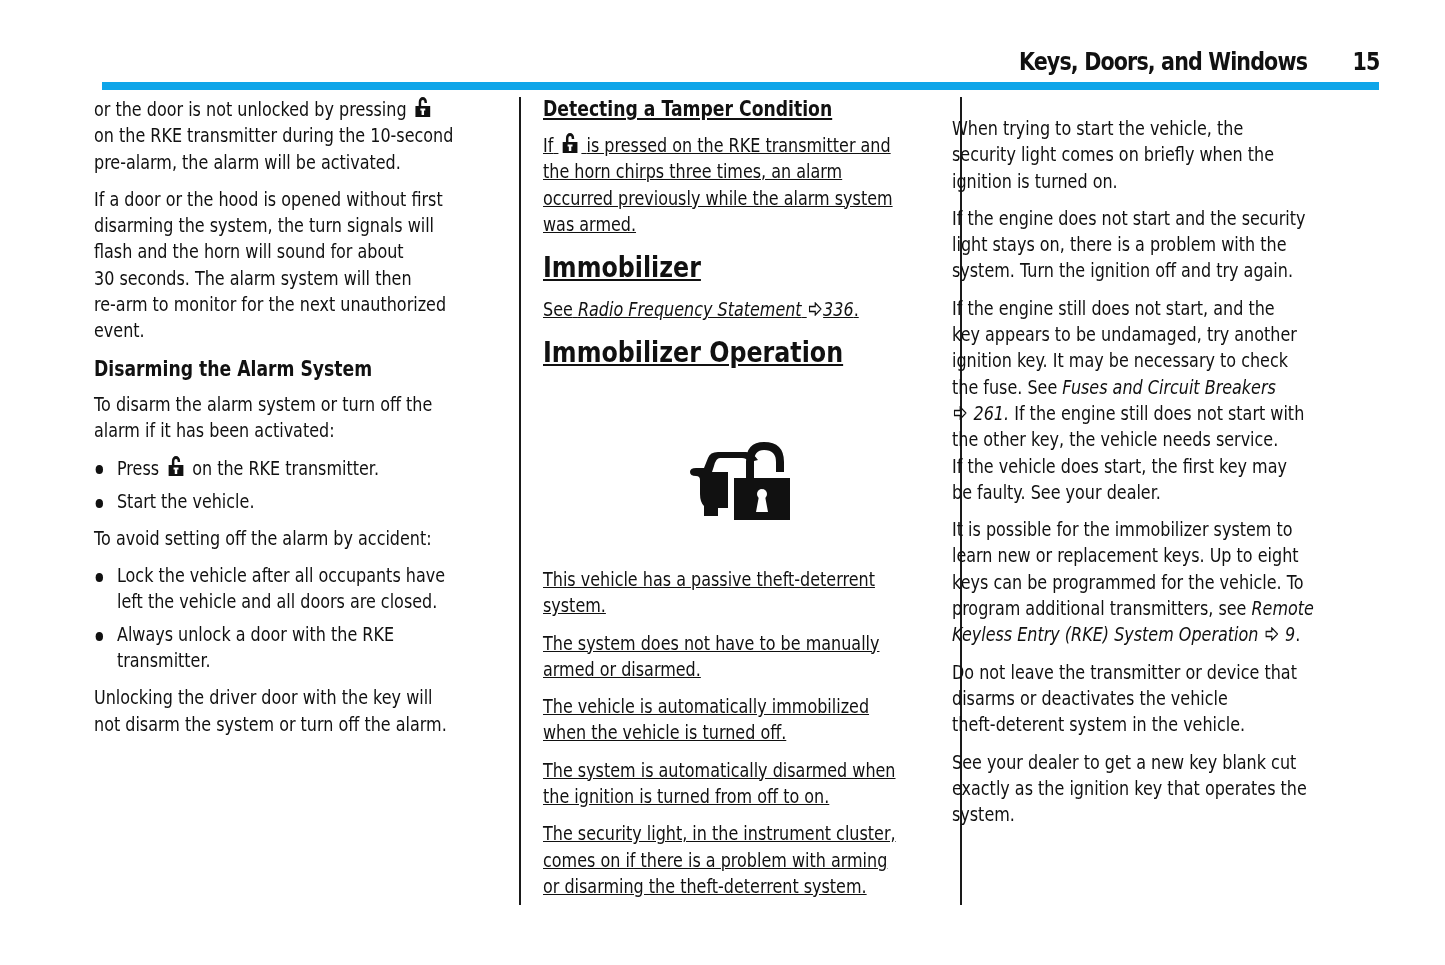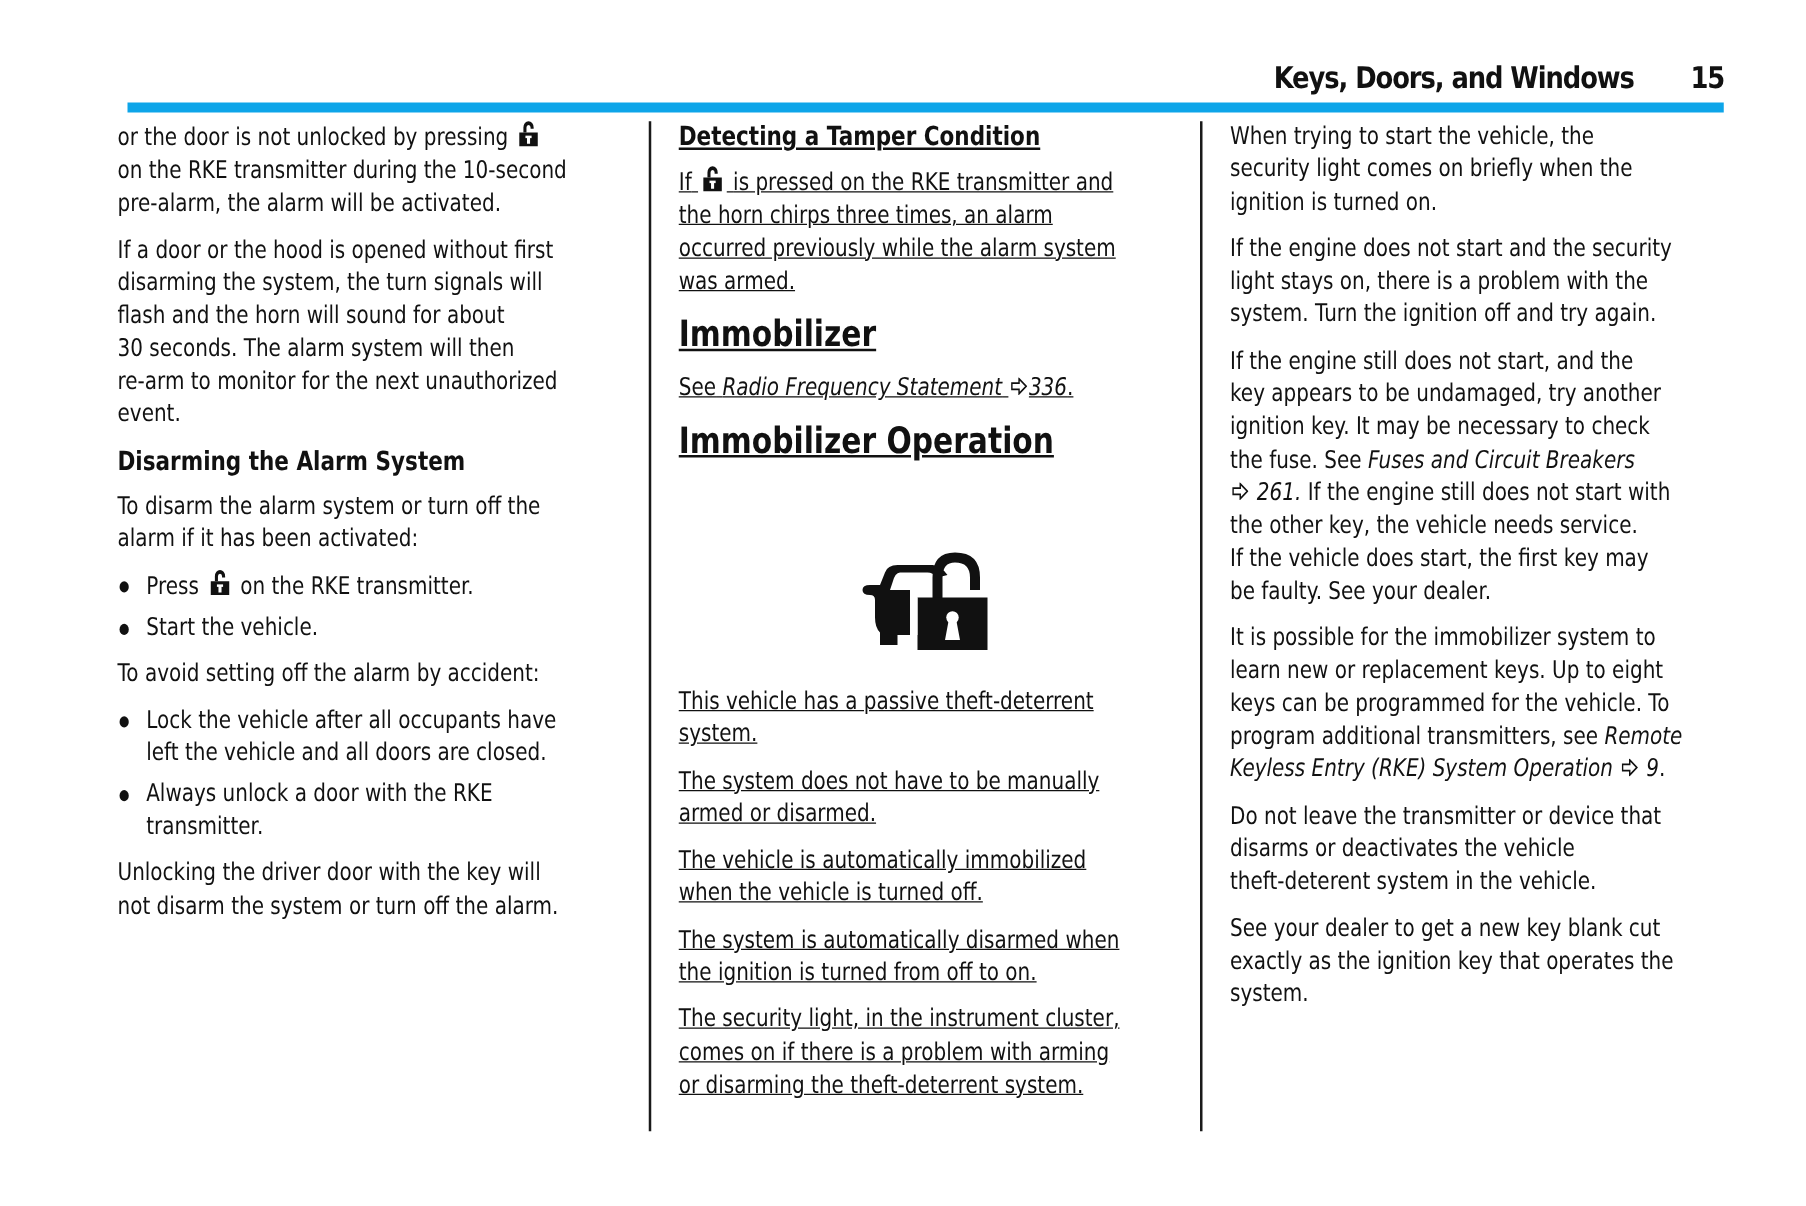--- a/index.html
+++ b/index.html
@@ -21,21 +21,21 @@
     position: absolute; right: 0; top: 2px;
     font-family: "DejaVu Sans", sans-serif; font-weight: bold;
     font-size: 24px; letter-spacing: -1px; transform: scaleX(0.86); transform-origin: right top;
   }
   .col {
     position: absolute; top: 96px;
     font-size: 19.5px; line-height: 26.3px;
   }
   .col-1 { left: 94px; width: 400px; }
   .col-2 { left: 543px; width: 400px; text-decoration: underline; }
-  .col-3 { left: 984px; width: 400px; }
+  .col-3 { left: 952px; width: 400px; margin-top: 20px; }
   .rule {
     position: absolute; top: 97px; width: 2px; height: 808px; background: #1a1a1a;
   }
   .rule-1 { left: 519px; }
   .rule-2 { left: 960px; }
   .txt {
     display: block; transform: scaleX(0.82); transform-origin: left top;
     width: 122%; white-space: normal;
   }
   p { margin: 0 0 11px 0; }
@@ -170,21 +170,21 @@
   <path d="M58 46 V26 Q58 6 76 6 Q96 6 96 26 V36 H88 V26 Q88 14 76 14 Q66 14 66 26 V46 Z" fill="#111"></path>
 
   <rect x="46" y="42" width="56" height="42" fill="#111"></rect>
 
   <rect x="40" y="42" width="6" height="30" fill="#fff"></rect>
 
   <circle cx="74" cy="58" r="5" fill="#fff"></circle>
   <path d="M71 60 L68 76 H80 L77 60 Z" fill="#fff"></path>
 </svg>
 
-<div class="col col-2" style="top:548px">
+<div class="col col-2" style="top:567px">
   <div class="txt">
     <p>
       <span class="line">This vehicle has a passive theft-deterrent</span>
       <span class="line">system.</span>
     </p>
     <p>
       <span class="line">The system does not have to be manually</span>
       <span class="line">armed or disarmed.</span>
     </p>
     <p>

